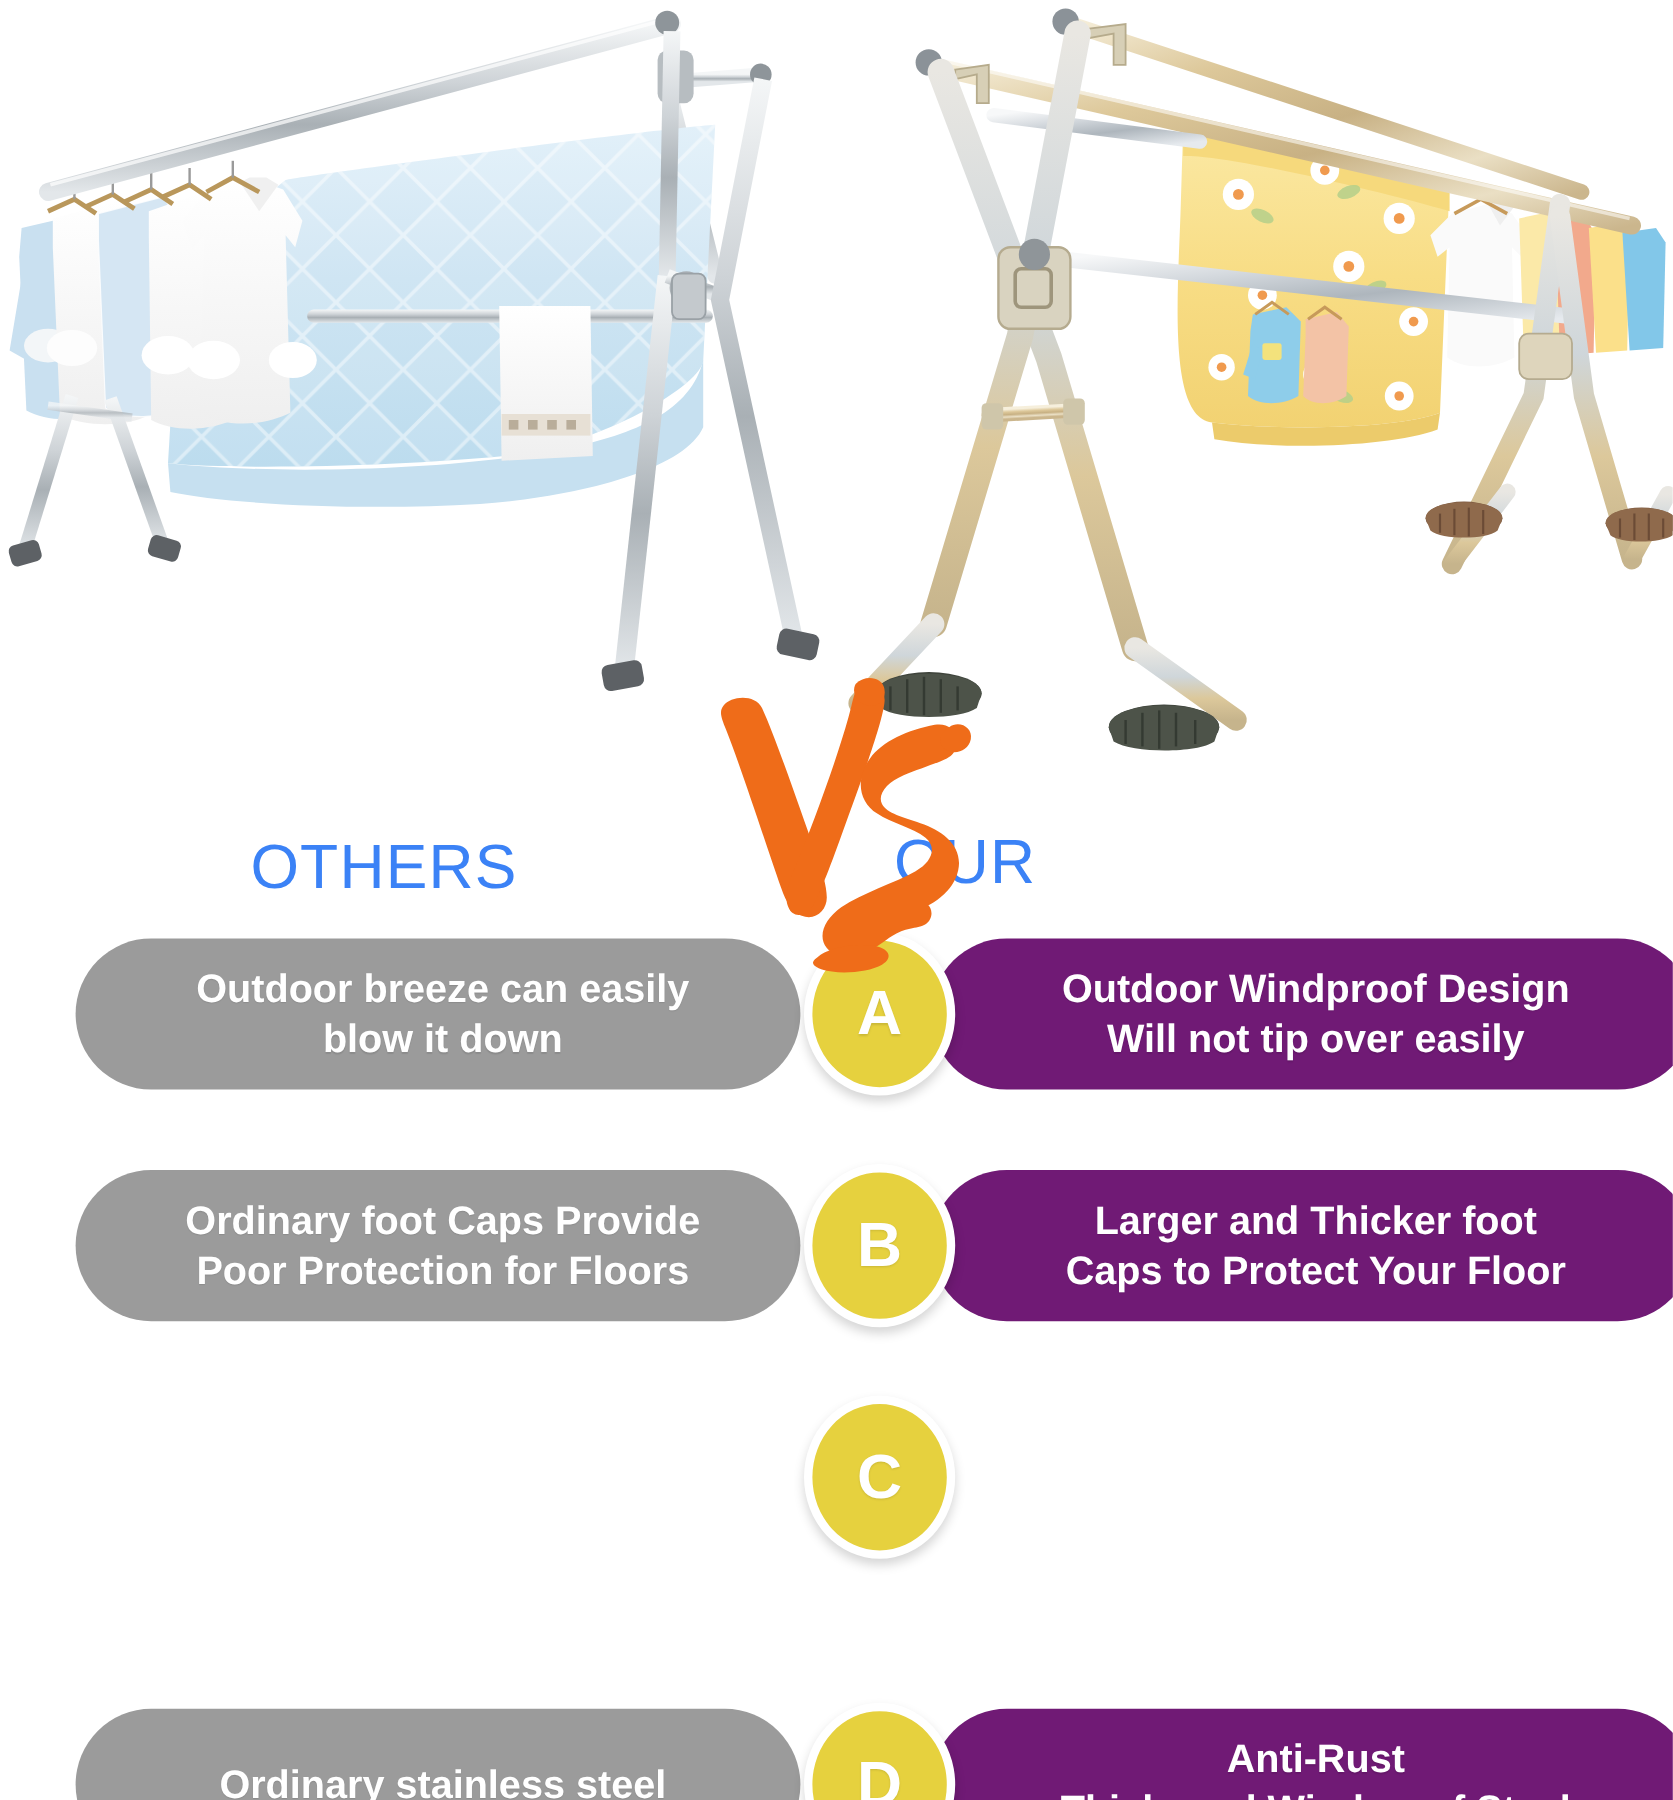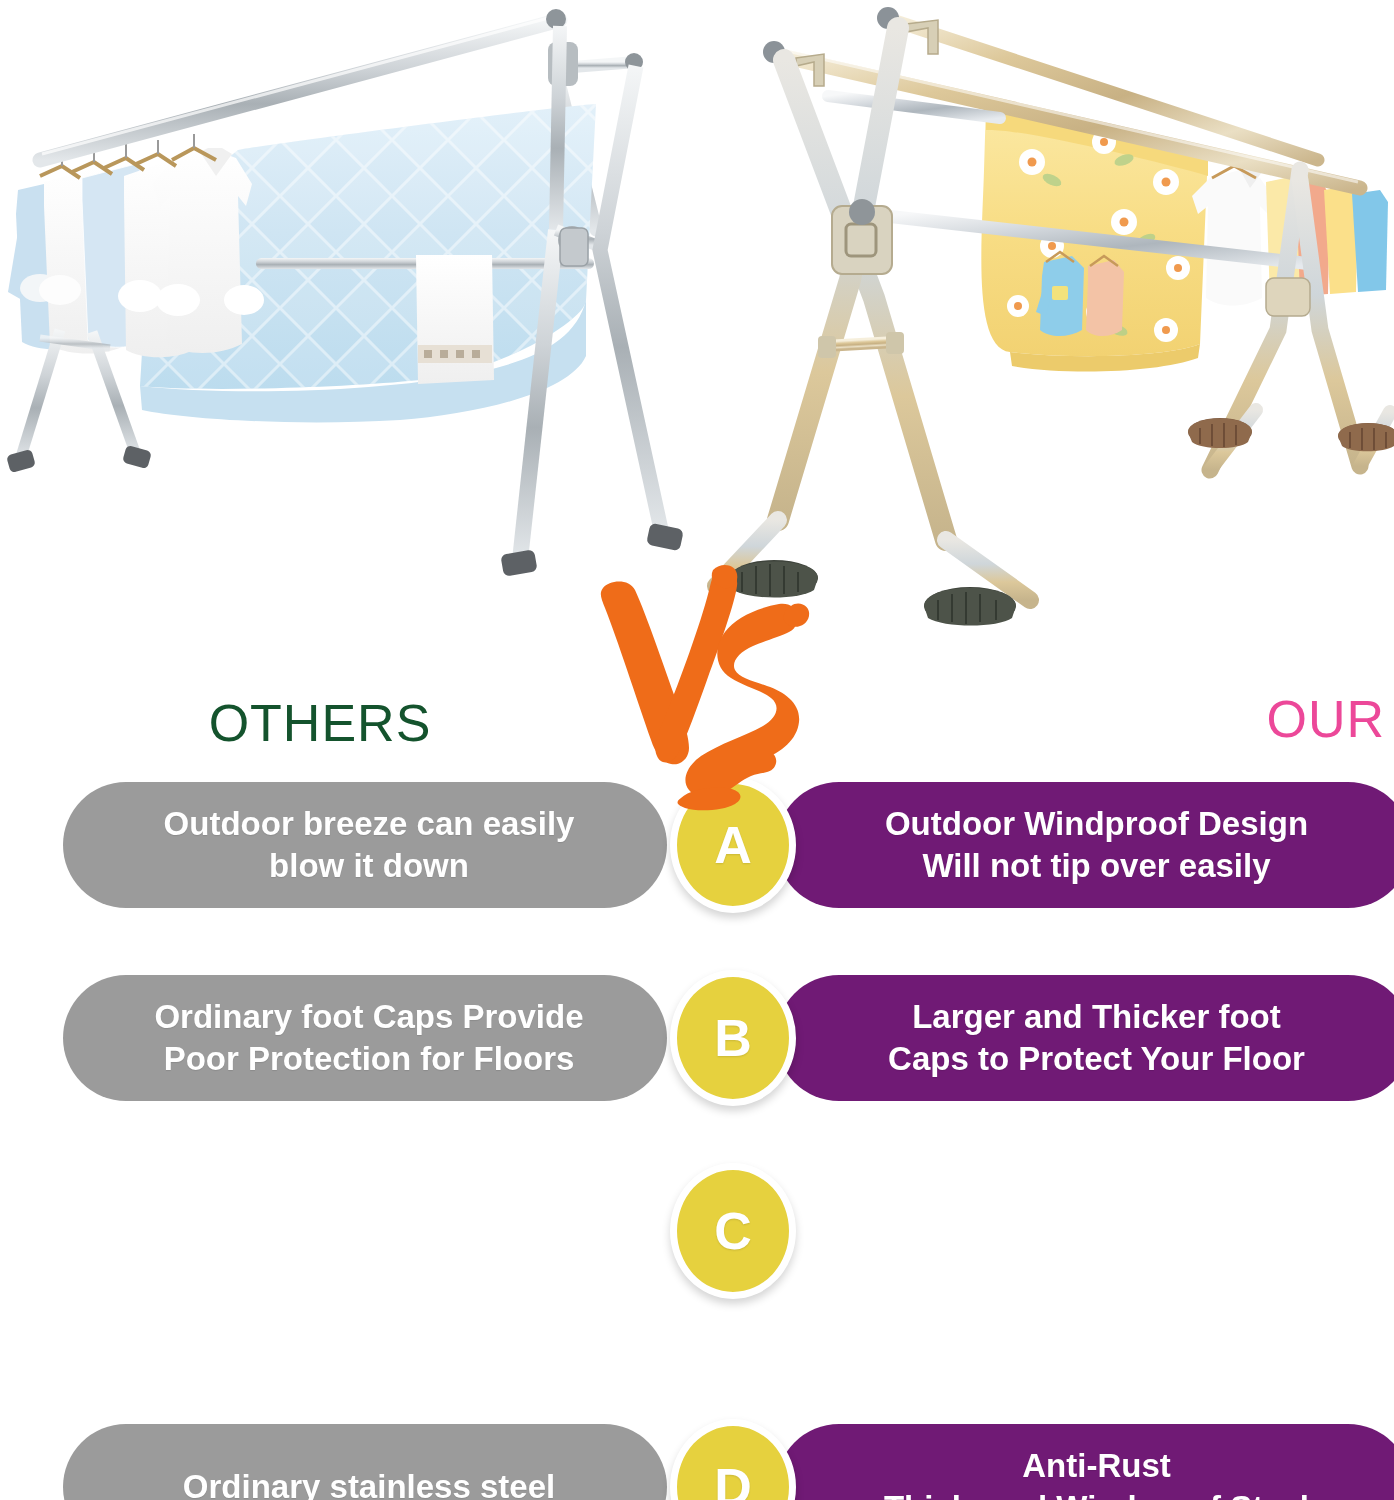--- a/index.html
+++ b/index.html
@@ -39,27 +39,27 @@
     font-size: 52px;
     font-weight: 400;
     letter-spacing: 1px;
     line-height: 1;
     white-space: nowrap;
   }
   #heading-others {
     left: 0; width: 640px;
     top: 697px;
     text-align: center;
-    color: #14532d;
+    color: #3b82f6;
   }
   #heading-our {
     left: 745px; width: 640px;
     top: 693px;
-    text-align: right;
-    color: #ec4899;
+    text-align: left;
+    color: #3b82f6;
   }
 
   
   .vs-logo {
     position: absolute;
     left: 585px;
     top: 560px;
     width: 230px;
     height: 260px;
     z-index: 6;

